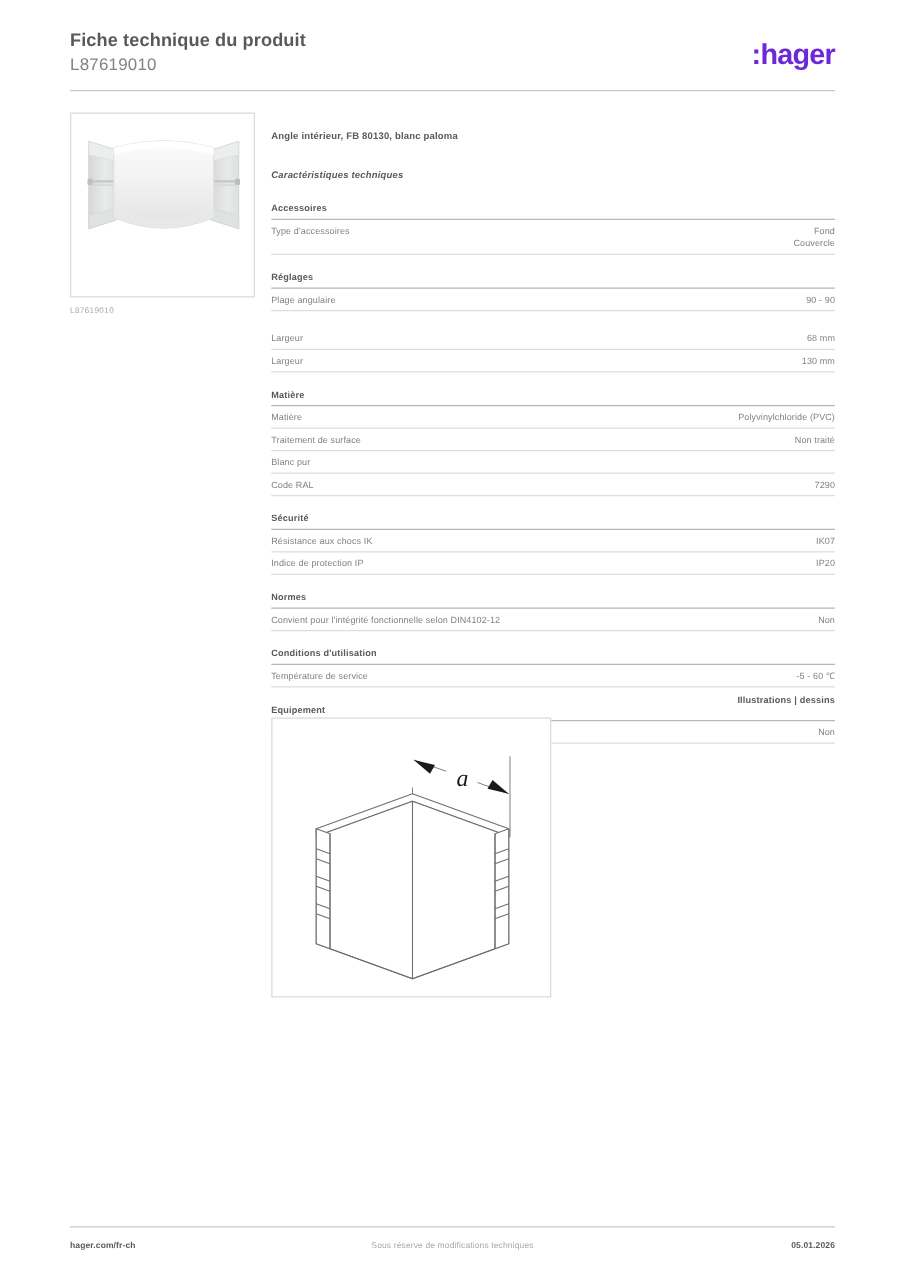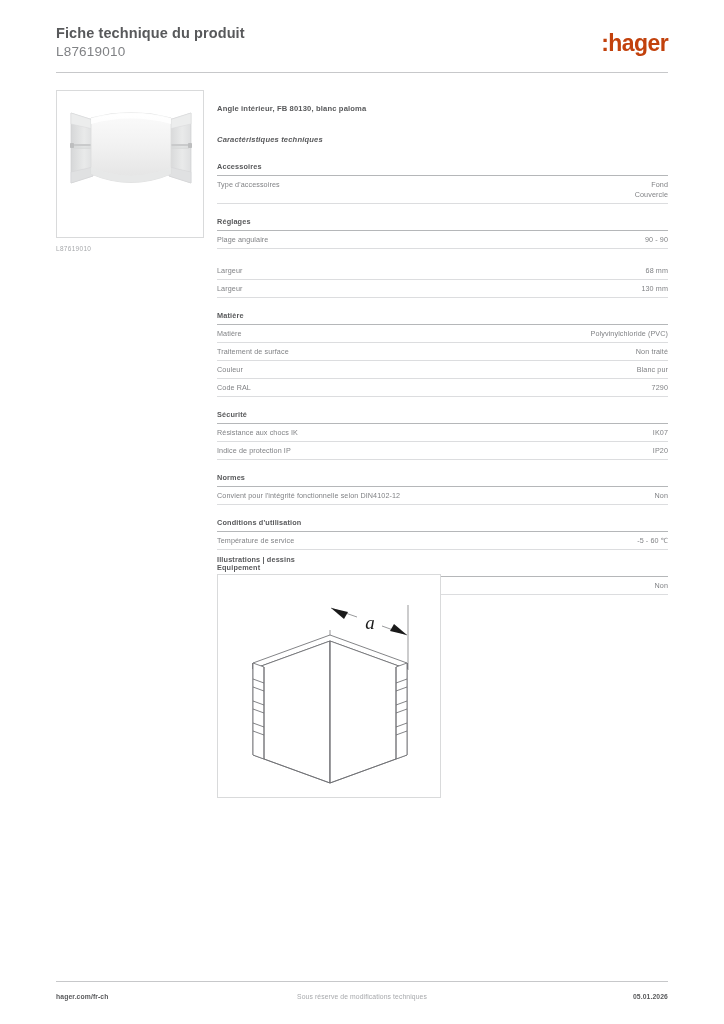--- a/index.html
+++ b/index.html
@@ -150,20 +150,21 @@
     letter-spacing: 0.1px;
     white-space: pre-line;
   }
 
   
   .illus-block {
     position: absolute;
     left: 217px;
     top: 555px;
     width: 451px;
+    text-align: right;
   }
   .illus-title {
     font-size: 7.3px;
     font-weight: bold;
     color: #58595b;
     letter-spacing: 0.15px;
     margin-bottom: 10px;
   }
   .illus-frame {
     width: 224px;
@@ -224,21 +225,21 @@
   }
 </style>
 </head>
 <body>
 
 <div class="page">
 
   <div class="header">
     <div class="doc-title">Fiche technique du produit</div>
     <div class="doc-subtitle">L87619010</div>
-    <div class="brand-logo" style="color: #c2410c;">:hager</div>
+    <div class="brand-logo" style="color: #6d28d9;">:hager</div>
   </div>
   <div class="header-rule"></div>
 
   <div class="photo-block">
     <div class="photo-frame">
       <svg width="148" height="148" viewBox="0 0 148 148">
         <defs>
           <linearGradient id="covGrad" x1="0" y1="0" x2="0" y2="1">
             <stop offset="0%" stop-color="#fbfbfb"></stop>
             <stop offset="45%" stop-color="#f2f2f2"></stop>
@@ -306,21 +307,20 @@
           <div class="group-title">Matière</div>
           <div class="row">
             <div class="label">Matière</div>
             <div class="value">Polyvinylchloride (PVC)</div>
           </div>
           <div class="row">
             <div class="label">Traitement de surface</div>
             <div class="value">Non traité</div>
           </div>
           <div class="row">
-            <div class="label">Couleur</div>
             <div class="value">Blanc pur</div>
           </div>
           <div class="row">
             <div class="label">Code RAL</div>
             <div class="value">7290</div>
           </div>
         </div>
         <div class="group">
           <div class="group-title">Sécurité</div>
           <div class="row">

